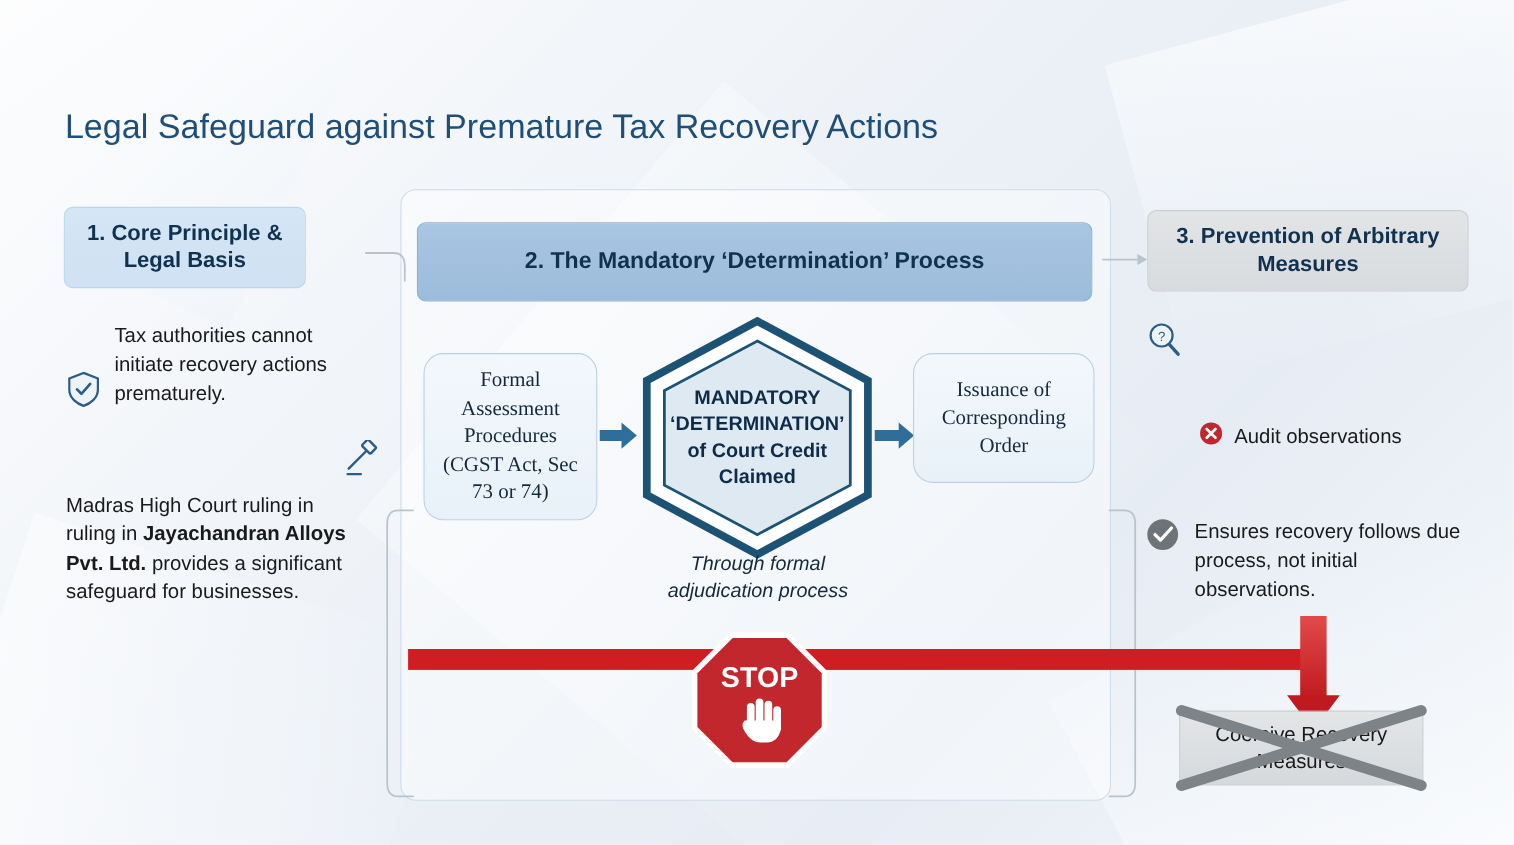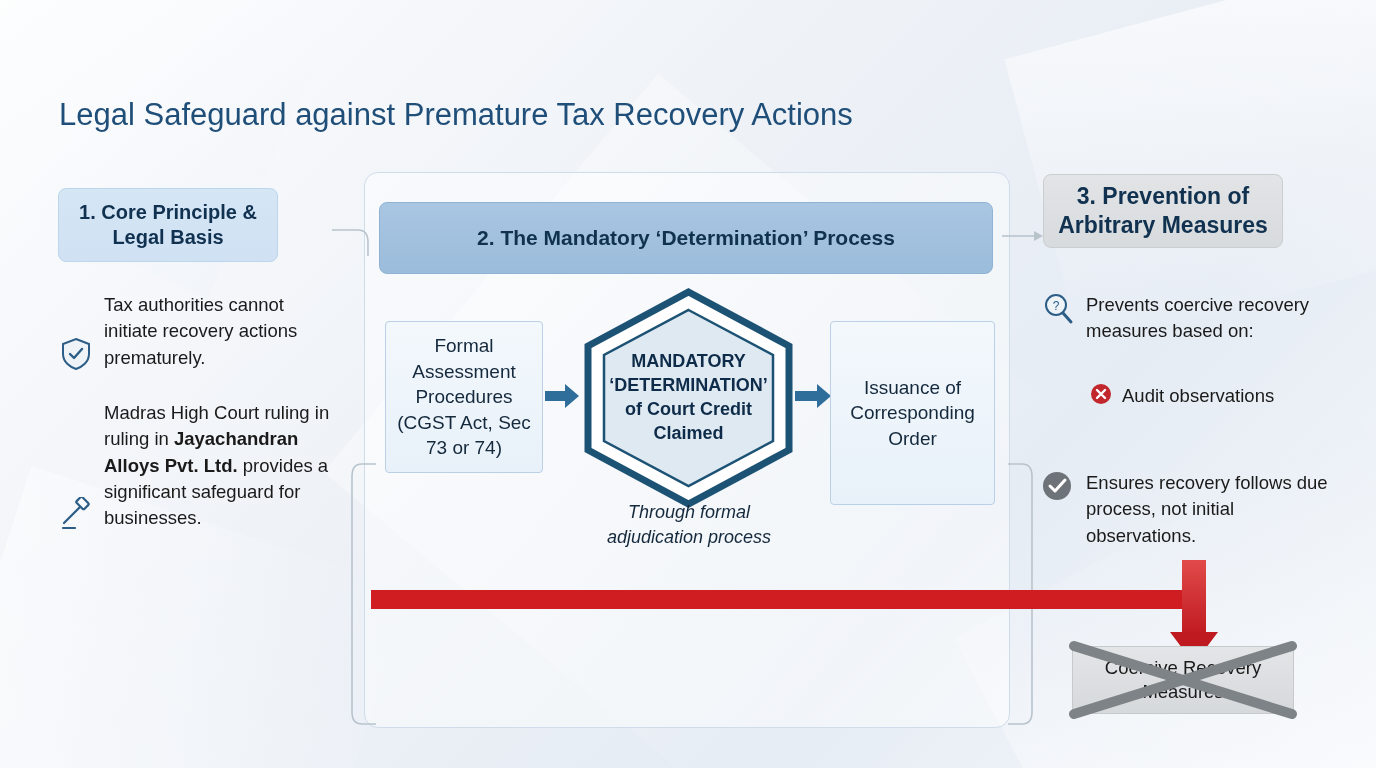--- a/index.html
+++ b/index.html
@@ -61,22 +61,22 @@
     background: linear-gradient(180deg, #d5e6f5 0%, #cfe1f3 100%);
     border: 1px solid #bcd6ec;
   }
   #hdr-2 {
     left: 379px; top: 202px; width: 614px; height: 72px;
     font-size: 21px;
     background: linear-gradient(180deg, #a9c6e2 0%, #9bbcdb 100%);
     border: 1px solid #8fb3d4;
   }
   #hdr-3 {
-    left: 1043px; top: 174px; width: 240px; height: 74px;
-    font-size: 23px;
+    left: 1043px; top: 191px; width: 292px; height: 74px;
+    font-size: 20px;
     background: linear-gradient(180deg, #e2e4e6 0%, #d8dbde 100%);
     border: 1px solid #cbced1;
   }
 
   
   .center-panel {
     position: absolute;
     left: 364px; top: 172px;
     width: 646px; height: 556px;
     border: 1.5px solid #cfdcea;
@@ -93,39 +93,40 @@
     display: flex;
     gap: 12px;
     align-items: flex-end;
   }
   .bullet .btext {
     font-size: 18.5px;
     color: #1a1a1a;
     line-height: 1.42;
   }
   #bul-1 { left: 60px; top: 292px; width: 280px; }
-  #bul-2 { left: 60px; top: 400px; width: 285px; }
+  #bul-2 { left: 60px; top: 400px; width: 285px; flex-direction: column; }
 
   .ic { flex: 0 0 auto; width: 32px; height: 34px; }
 
   
   .proc-box {
     position: absolute;
     border: 1.5px solid #b9d0e6;
-    border-radius: 4px;
+    border-radius: 18px;
     background: linear-gradient(180deg, #f3f8fc 0%, #e8f1f9 100%);
     display: flex; align-items: center; justify-content: center;
     text-align: center;
     font-size: 19px;
     color: #15293d;
     line-height: 1.35;
     padding: 6px;
+    font-family: Liberation Serif, serif;
   }
   #proc-left { left: 385px; top: 321px; width: 158px; height: 152px; }
-  #proc-right { left: 830px; top: 321px; width: 165px; height: 184px; }
+  #proc-right { left: 830px; top: 321px; width: 165px; height: 118px; }
 
   
   .hex-wrap {
     position: absolute;
     left: 579px; top: 288px;
     width: 219px; height: 220px;
   }
   .hex-label {
     position: absolute; inset: 0;
     display: flex; flex-direction: column; align-items: center; justify-content: center;
@@ -281,21 +282,20 @@
   <div class="caption">Through formal adjudication process</div>
 
   <div id="r-item-1">
     <span class="ic">
       <svg viewBox="0 0 32 34" width="32" height="34">
         <circle cx="14" cy="13" r="10" fill="#eef3f8" stroke="#2b5d86" stroke-width="2"></circle>
         <line x1="21" y1="21" x2="29" y2="30" stroke="#2b5d86" stroke-width="3" stroke-linecap="round"></line>
         <text x="14" y="18" font-size="12" text-anchor="middle" fill="#2b5d86" font-family="Liberation Sans, sans-serif">?</text>
       </svg>
     </span>
-    <span class="btext">Prevents coercive recovery measures based on:</span>
   </div>
 
   <div class="sub-list">
     <div class="sub-item">
       <span>
         <svg viewBox="0 0 22 22" width="22" height="22">
           <circle cx="11" cy="11" r="10" fill="#c1272d"></circle>
           <path d="M7 7 L15 15 M15 7 L7 15" stroke="#ffffff" stroke-width="2.4" stroke-linecap="round"></path>
         </svg>
       </span>
@@ -308,20 +308,34 @@
       <svg viewBox="0 0 32 34" width="32" height="34">
         <circle cx="15" cy="16" r="14" fill="#6d7379"></circle>
         <path d="M8 16 l5 5 l10 -11" fill="none" stroke="#ffffff" stroke-width="3" stroke-linecap="round" stroke-linejoin="round"></path>
       </svg>
     </span>
     <span class="btext">Ensures recovery follows due process, not initial observations.</span>
   </div>
 
   <div class="stop-bar"></div>
 
+  <div class="stop-sign">
+    <svg viewBox="0 0 127 127" width="127" height="127">
+      <polygon points="37,2 90,2 125,37 125,90 90,125 37,125 2,90 2,37" fill="#ffffff"></polygon>
+      <polygon points="39,7 88,7 120,39 120,88 88,120 39,120 7,88 7,39" fill="#c1272d"></polygon>
+      <text x="63.5" y="52" font-size="26" font-weight="bold" text-anchor="middle" fill="#ffffff" font-family="Liberation Sans, sans-serif">STOP</text>
+      <g fill="#ffffff">
+        <rect x="52" y="66" width="7" height="24" rx="3.5"></rect>
+        <rect x="60" y="62" width="7" height="28" rx="3.5"></rect>
+        <rect x="68" y="64" width="7" height="26" rx="3.5"></rect>
+        <rect x="76" y="69" width="7" height="21" rx="3.5"></rect>
+        <path d="M50 82 q-4 4 0 10 q6 10 14 10 h6 q10 0 13 -12 v-8 z"></path>
+      </g>
+    </svg>
+  </div>
 
   <svg class="down-arrow" viewBox="0 0 90 110">
     <defs>
       <linearGradient id="redgrad" x1="0" y1="0" x2="0" y2="1">
         <stop offset="0%" stop-color="#e24a4a"></stop>
         <stop offset="100%" stop-color="#bf1a1f"></stop>
       </linearGradient>
     </defs>
     <rect x="32" y="0" width="24" height="76" fill="url(#redgrad)"></rect>
     <polygon points="20,72 68,72 44,104" fill="#bf1a1f"></polygon>

